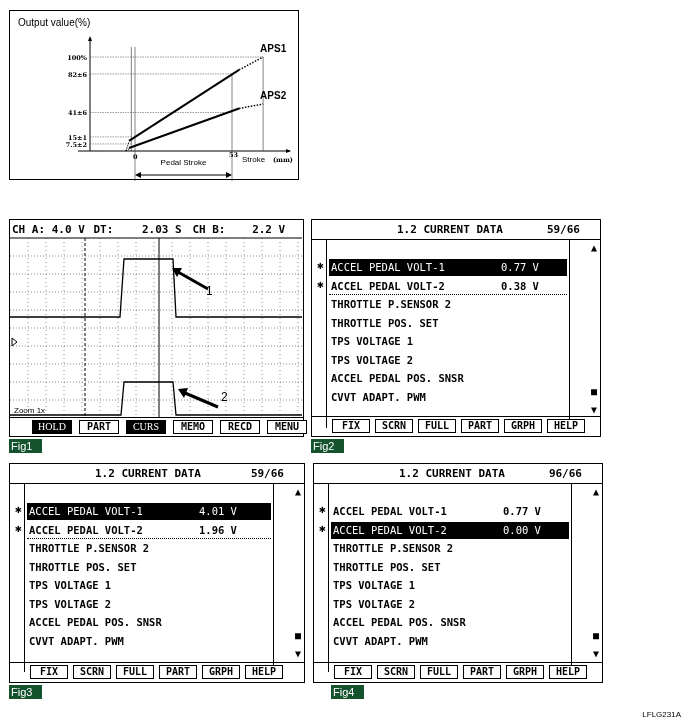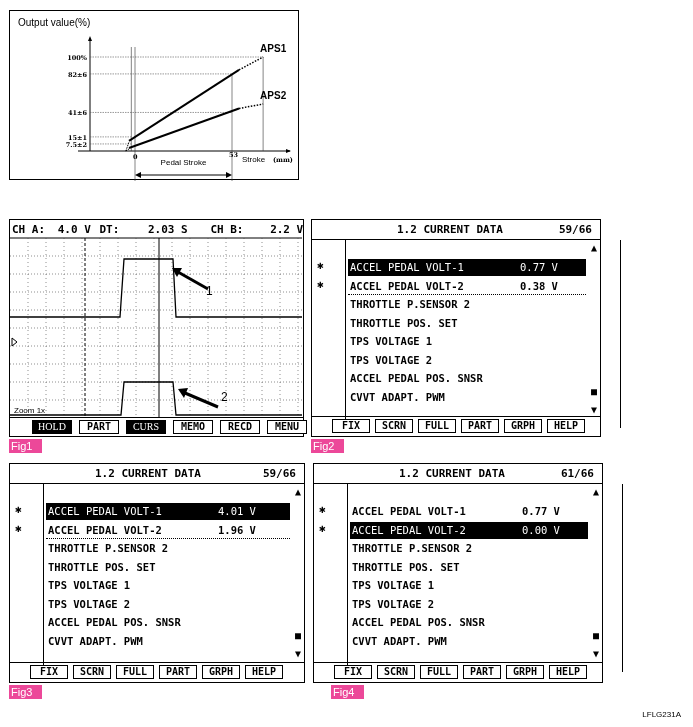--- a/index.html
+++ b/index.html
@@ -6,25 +6,25 @@
   body{width:693px;height:727px;position:relative;overflow:hidden;font-family:"Liberation Sans",sans-serif;color:#000;}
   .abs{position:absolute;}
   
   #chart-box{left:9px;top:10px;width:290px;height:170px;border:1px solid #000;box-sizing:border-box;background:#fff;}
   #chart-svg{position:absolute;left:0;top:0;}
   .chart-title{position:absolute;left:8px;top:6px;font-size:10px;}
   .desc{left:401px;top:76px;font-size:10px;line-height:13px;width:290px;}
   .desc div{white-space:nowrap;}
   
   .screen{position:absolute;border:1.5px solid #000;box-sizing:border-box;background:#fff;font-family:"DejaVu Sans Mono","Liberation Mono",monospace;font-weight:bold;}
-  .fig-label{position:absolute;background:#ec4899;color:#fff;font-size:11px;padding:1px 10px 1px 2px;font-family:"Liberation Sans",sans-serif;}
+  .fig-label{position:absolute;background:#14532d;color:#fff;font-size:11px;padding:1px 10px 1px 2px;font-family:"Liberation Sans",sans-serif;}
   .hdr{position:absolute;left:0;right:0;top:0;height:19px;border-bottom:1.5px solid #000;font-size:11px;}
   .hdr .t{position:absolute;left:85px;top:3px;}
-  .hdr .p{position:absolute;right:8px;top:3px;}
-  .list{position:absolute;left:33px;top:20px;width:244px;height:188px;border-left:1.5px solid #000;border-right:1.5px solid #000;padding-left:32px;}
+  .hdr .p{position:absolute;right:20px;top:3px;}
+  .list{position:absolute;left:14px;top:20px;width:244px;height:188px;border-left:1.5px solid #000;border-right:1.5px solid #000;}
   .row{position:absolute;left:2px;width:238px;height:17px;font-size:10.5px;line-height:17px;padding-left:2px;box-sizing:border-box;white-space:nowrap;}
   .row .v{position:absolute;left:172px;}
   .row.sel{background:#000;color:#fff;font-weight:normal;}
   .row.dot{border-bottom:1px dotted #000;}
   .mark{position:absolute;left:5px;font-size:11px;}
   .sb{position:absolute;right:3px;font-size:10px;}
   .btnbar{position:absolute;left:0;right:0;bottom:0;height:19px;border-top:1.5px solid #000;}
   .btn{position:absolute;top:2px;height:14px;border:1.5px solid #000;box-sizing:border-box;font-size:10px;line-height:12px;text-align:center;background:#fff;}
   .btn.inv{background:#000;color:#fff;font-weight:normal;font-family:"Liberation Serif",serif;text-align:center;}
   
@@ -73,24 +73,24 @@
     </svg>
   <div class="chart-title">Output value(%)</div>
 </div>
 
 <div class="abs desc">
 </div>
 
 <div class="screen" id="fig1" style="left:9px;top:219px;width:295px;height:218px;">
   <div class="scope-hdr">
     <span>CH A:</span>
-    <span style="margin-left:6px">4.0 V</span>
+    <span style="margin-left:0">4.0 V</span>
     <span style="margin-left:2px">DT:</span>
     <span style="margin-left:22px">2.03 S</span>
-    <span style="margin-left:16px">CH B:</span>
+    <span style="margin-left:4px">CH B:</span>
     <span style="margin-left:20px">2.2 V</span>
   </div>
   <svg id="scope-svg" class="abs" style="left:0;top:17px" width="292" height="180">
       <rect x="0" y="0" width="292" height="180" fill="#fff"></rect>
       <line x1="0" y1="1" x2="292" y2="1" stroke="#000" stroke-width="1"></line>
       <line x1="0" y1="19" x2="292" y2="19" stroke="#444" stroke-width="0.6" stroke-dasharray="1,2"></line>
       <line x1="0" y1="37" x2="292" y2="37" stroke="#444" stroke-width="0.6" stroke-dasharray="1,2"></line>
       <line x1="0" y1="55" x2="292" y2="55" stroke="#444" stroke-width="0.6" stroke-dasharray="1,2"></line>
       <line x1="0" y1="73" x2="292" y2="73" stroke="#444" stroke-width="0.6" stroke-dasharray="1,2"></line>
       <line x1="0" y1="91" x2="292" y2="91" stroke="#444" stroke-width="0.6" stroke-dasharray="1,2"></line>
@@ -229,21 +229,21 @@
       <div class="btn" style="left:149px;width:38px">PART</div>
       <div class="btn" style="left:192px;width:38px">GRPH</div>
       <div class="btn" style="left:235px;width:38px">HELP</div>
     </div>
   </div>
 <div class="fig-label" style="left:9px;top:685px">Fig3</div>
 
 <div class="screen" id="fig4" style="left:313px;top:463px;width:290px;height:220px;">
     <div class="hdr">
     <span class="t">1.2 CURRENT DATA</span>
-    <span class="p">61/66</span>
+    <span class="p">96/66</span>
     </div>
     <div class="list" style="width:242px">
       <div class="row" style="top:19px;width:238px">
       <span>ACCEL PEDAL VOLT-1</span>
       <span class="v">0.77 V</span></div>
       <div class="row sel dot" style="top:37.5px;width:238px">
       <span>ACCEL PEDAL VOLT-2</span>
       <span class="v">0.00 V</span></div>
       <div class="row" style="top:56px;width:238px">
       <span>THROTTLE P.SENSOR 2</span>

